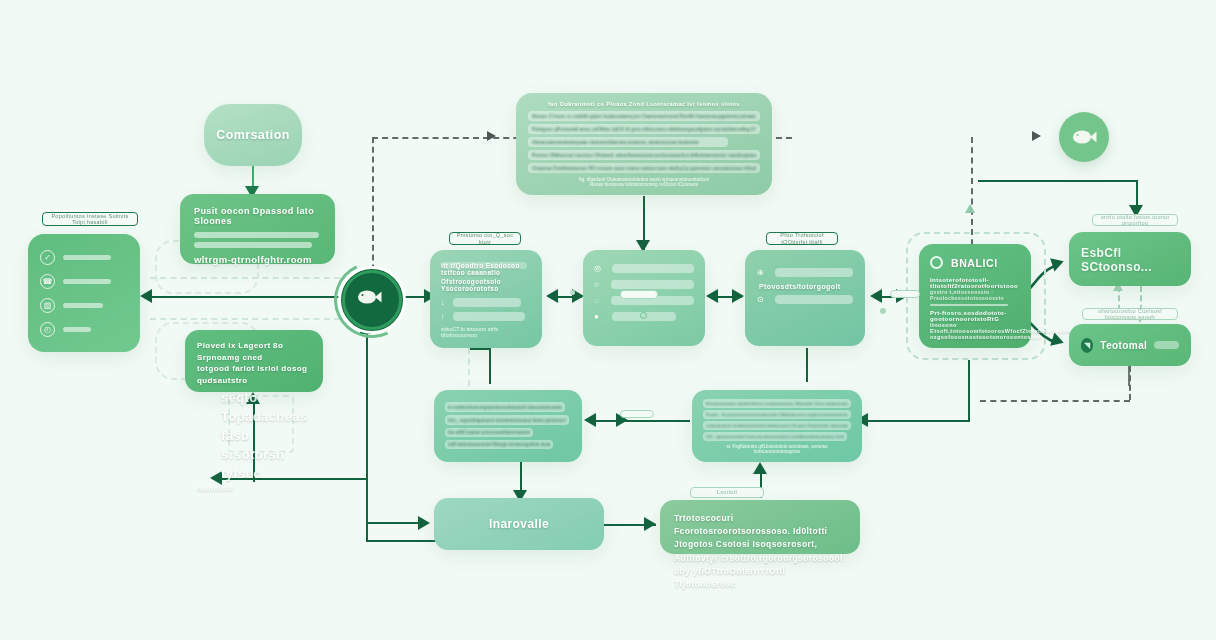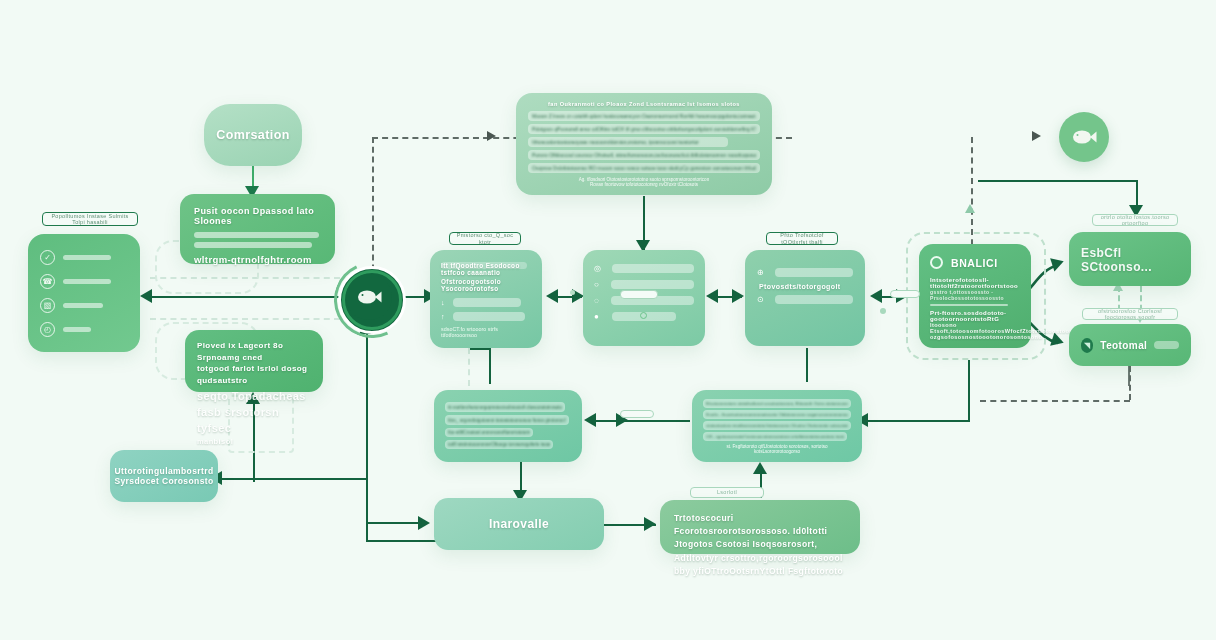--- a/index.html
+++ b/index.html
@@ -222,30 +222,24 @@
     <div class="row">
       <span class="bullet">◴</span>
       <span class="bar l" style="width:28px;height:5px;"></span>
     </div>
   </div>
 
   <div class="node soft" style="left:185px;top:330px;width:138px;height:62px;
               background:linear-gradient(150deg,#62be82,#4fb26f);padding:10px 12px;box-sizing:border-box;">
     <div class="ttl blur-s" style="font-size:8px;line-height:1.45;">Ploved  ix Lageort  8o  Srpnoamg cned</div>
     <div class="ttl blur-s" style="font-size:8px;line-height:1.45;">totgood  farlot  lsrlol  dosog  qudsautstro</div>
-    <div class="ttl blur-s" style="font-size:11px;line-height:1.45;margin-top:3px;opacity:.85;">seqto  Topadacheas  fasb  srsotorsn  tyfsec</div>
+    <div class="ttl blur-s" style="font-size:13px;line-height:1.45;margin-top:3px;opacity:.85;margin-left:24px;">seqto  Topadacheas  fasb  srsotorsn  tyfsec</div>
     <div class="ttl blur-s" style="font-size:7.5px;line-height:1.45;opacity:.85;">manbisol</div>
   </div>
 
-  <div class="node soft" style="left:110px;top:450px;width:108px;height:52px;
-              background:linear-gradient(150deg,#8fd3c2,#79c9b4);display:flex;flex-direction:column;
-              align-items:center;justify-content:center;">
-    <div class="ttl blur-s" style="font-size:8.5px;">Uttorotingulambosrtrd</div>
-    <div class="ttl blur-s" style="font-size:8.5px;">Syrsdocet Corosonsto</div>
-  </div>
 
   <div class="node soft" style="left:516px;top:93px;width:256px;height:102px;border-radius:16px;
               background:linear-gradient(160deg,#aedcc0,#8ecba6);padding:8px 12px;box-sizing:border-box;">
     <div class="ttl blur-s" style="font-size:5.6px;text-align:center;margin-bottom:4px;">fan  Oukranmoti  co  Ploaox  Zond  Lsontsramac  Ist  lsomos  slotos</div>
     <div class="bar" style="height:10px;width:100%;margin-bottom:3px;display:flex;align-items:center;padding:0 4px;box-sizing:border-box;">
       <span class="blur" style="font-size:5px;color:#2f6b4b;white-space:nowrap;overflow:hidden;">Mooon  Z  lneos  cn  cotoliA  qdont  Isodocosamcyon  Oaoronsormond  RorAtli  hosomoccpgolonto,totmactoro  ooco</span>
     </div>
     <div class="bar" style="height:10px;width:100%;margin-bottom:3px;display:flex;align-items:center;padding:0 4px;box-sizing:border-box;">
       <span class="blur" style="font-size:5px;color:#2f6b4b;white-space:nowrap;overflow:hidden;">Pdotgocs  qPoosorafi  anso  cdOfltiro  tolOX  tfi  grso  cltfoccotso  ctttltofoorgocofgdont  ourotoblomeftirg  KT  JXEs</span>
     </div>
@@ -382,21 +376,21 @@
   <div class="node soft" style="left:434px;top:498px;width:170px;height:52px;
               background:linear-gradient(155deg,#9ed8c1,#83cdb0);display:flex;align-items:center;justify-content:center;border-radius:14px;">
     <span class="ttl blur-s" style="font-size:12px;">Inarovalle</span>
   </div>
 
   <div class="chip pale blur-s" style="left:690px;top:487px;width:74px;height:11px;">stotototroorotoo  Lsorlotl  fototosrostor,sorotfi</div>
 
   <div class="node soft" style="left:660px;top:500px;width:200px;height:54px;
               background:linear-gradient(155deg,#8ccb9e,#6dbe89);padding:12px 14px;box-sizing:border-box;">
     <div class="ttl blur-s" style="font-size:8.5px;line-height:1.55;">Trtotoscocuri  Fcorotosroorotsorossoso.  Id0ltotti  Jtogotos  Csotosi  Isoqsosrosort,</div>
-    <div class="ttl blur-s" style="font-size:8.5px;line-height:1.55;">Adtltovtyr  crsottro,rgoroorgsorosoool  bby  yfiOTtroOotsrnYtOttl  Fsgftotoroto</div>
+    <div class="ttl blur-s" style="font-size:8.5px;line-height:1.55;">Adtltovtyr  crsottro,rgoroorgsorosoool  bby  yfiOTtroOotsrnYtOttl  Ttjotonosrosc</div>
   </div>
 
   <div class="hub hub-ring3" style="left:334px;top:262px;width:70px;height:70px;transform:rotate(20deg);"></div>
   <div class="hub hub-ring1" style="left:338px;top:266px;width:62px;height:62px;background:#12683f;"></div>
   <div class="hub hub-ring2" style="left:342px;top:270px;width:54px;height:54px;"></div>
   <div class="hub hub-core" style="left:346px;top:274px;width:46px;height:46px;display:flex;align-items:center;justify-content:center;">
     <svg class="fish" width="26" height="18" viewBox="0 0 26 18">
       <ellipse cx="11" cy="9" rx="9" ry="6.6" fill="#eef6ef"></ellipse>
       <path d="M19 9 L25.5 3.5 L25.5 14.5 Z" fill="#eef6ef"></path>
       <circle cx="6.5" cy="7" r="1" fill="#12683f"></circle>

